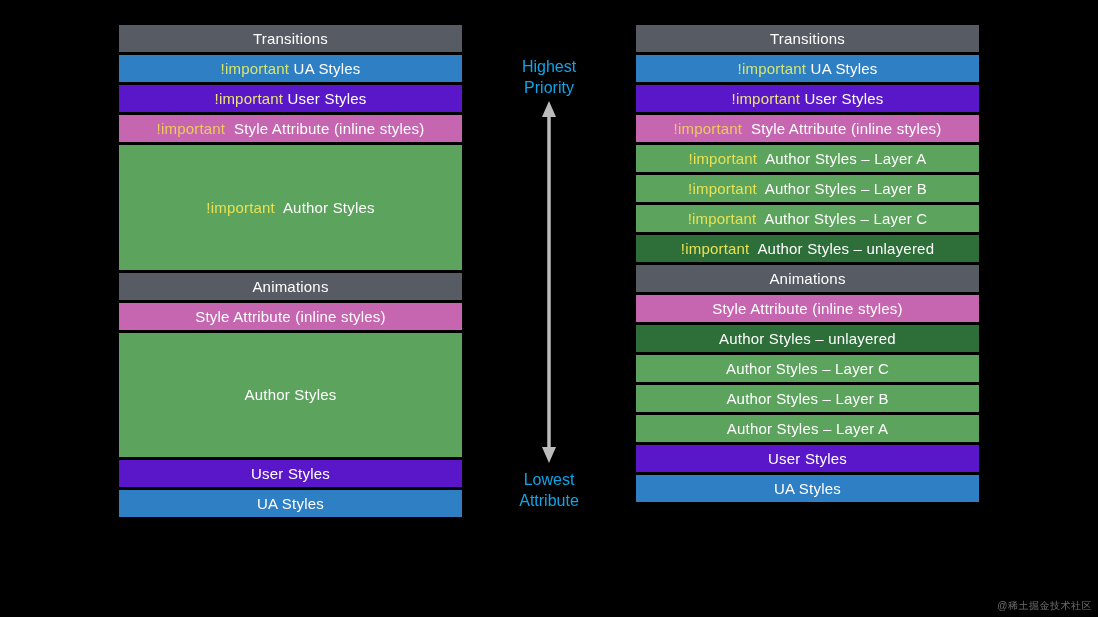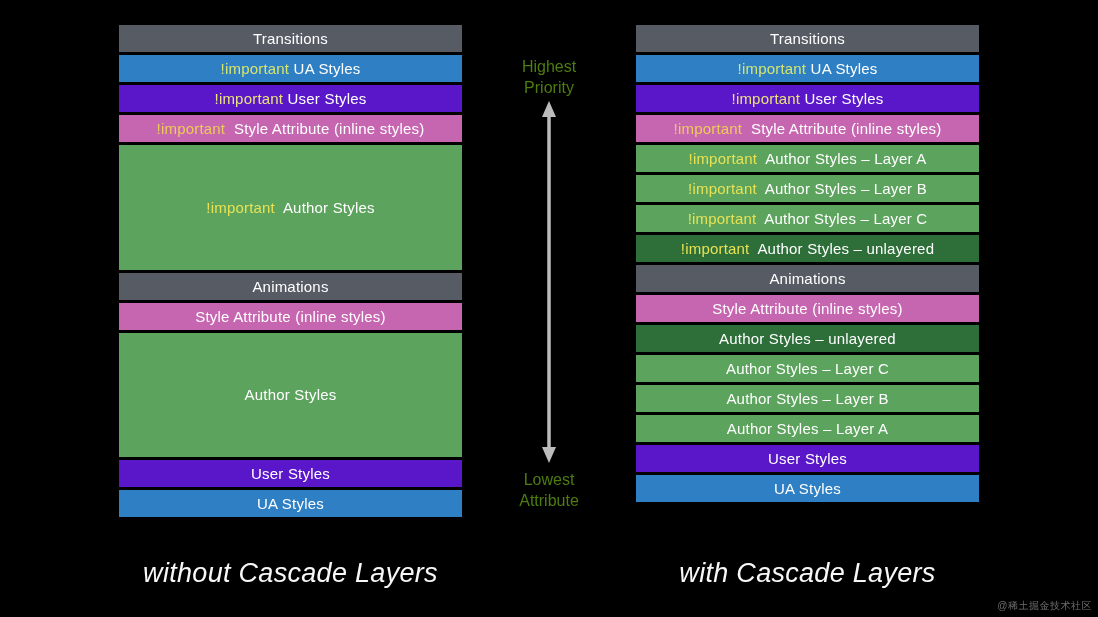--- a/index.html
+++ b/index.html
@@ -48,21 +48,21 @@
     font-style: italic;
     letter-spacing: 0.3px;
   }
   .caption.left  { left: 119px; }
   .caption.right { left: 636px; }
   .axis-label {
     position: absolute;
     left: 489px;
     width: 120px;
     text-align: center;
-    color: #4d7c0f;
+    color: #0ea5e9;
     font-size: 16px;
     line-height: 21px;
     white-space: pre-line;
   }
   .axis-label.top    { top: 56px; }
   .axis-label.bottom { top: 469px; }
   .arrow-wrap {
     position: absolute;
     left: 540px;
     top: 101px;
@@ -184,18 +184,16 @@
     <svg id="arrow-svg" width="18" height="362" viewBox="0 0 18 362" xmlns="http://www.w3.org/2000/svg">
       <line id="arrow-shaft" x1="9" y1="13" x2="9" y2="349" stroke-width="3.5" stroke="#bcbcbc"></line>
       <polygon id="arrow-head-top" points="9,0 2,16 16,16" fill="#bcbcbc"></polygon>
       <polygon id="arrow-head-bottom" points="9,362 2,346 16,346" fill="#bcbcbc"></polygon>
     </svg>
   </div>
 
   <div class="axis-label bottom">Lowest
 Attribute</div>
 
-  <div class="caption left">without Cascade Layers</div>
-  <div class="caption right">with Cascade Layers</div>
 
   <div class="watermark">@稀土掘金技术社区</div>
 
 </div>
 
 </body></html>

